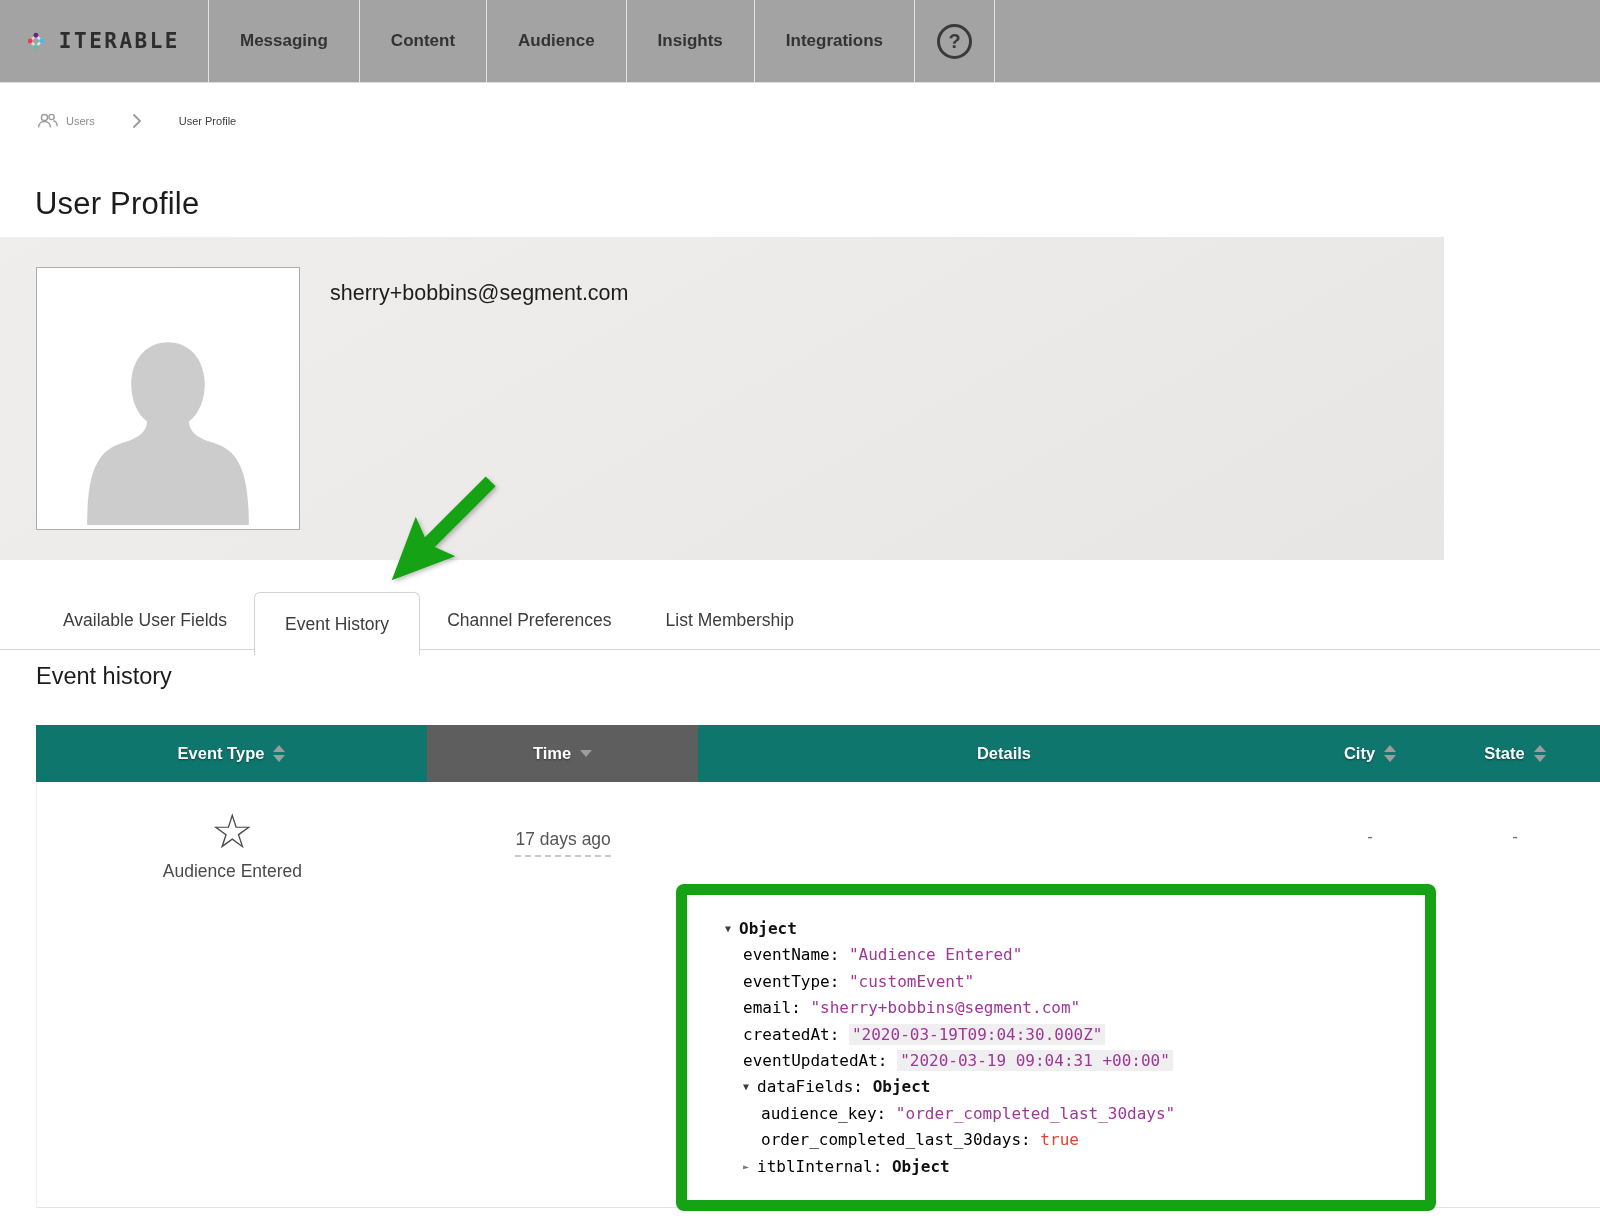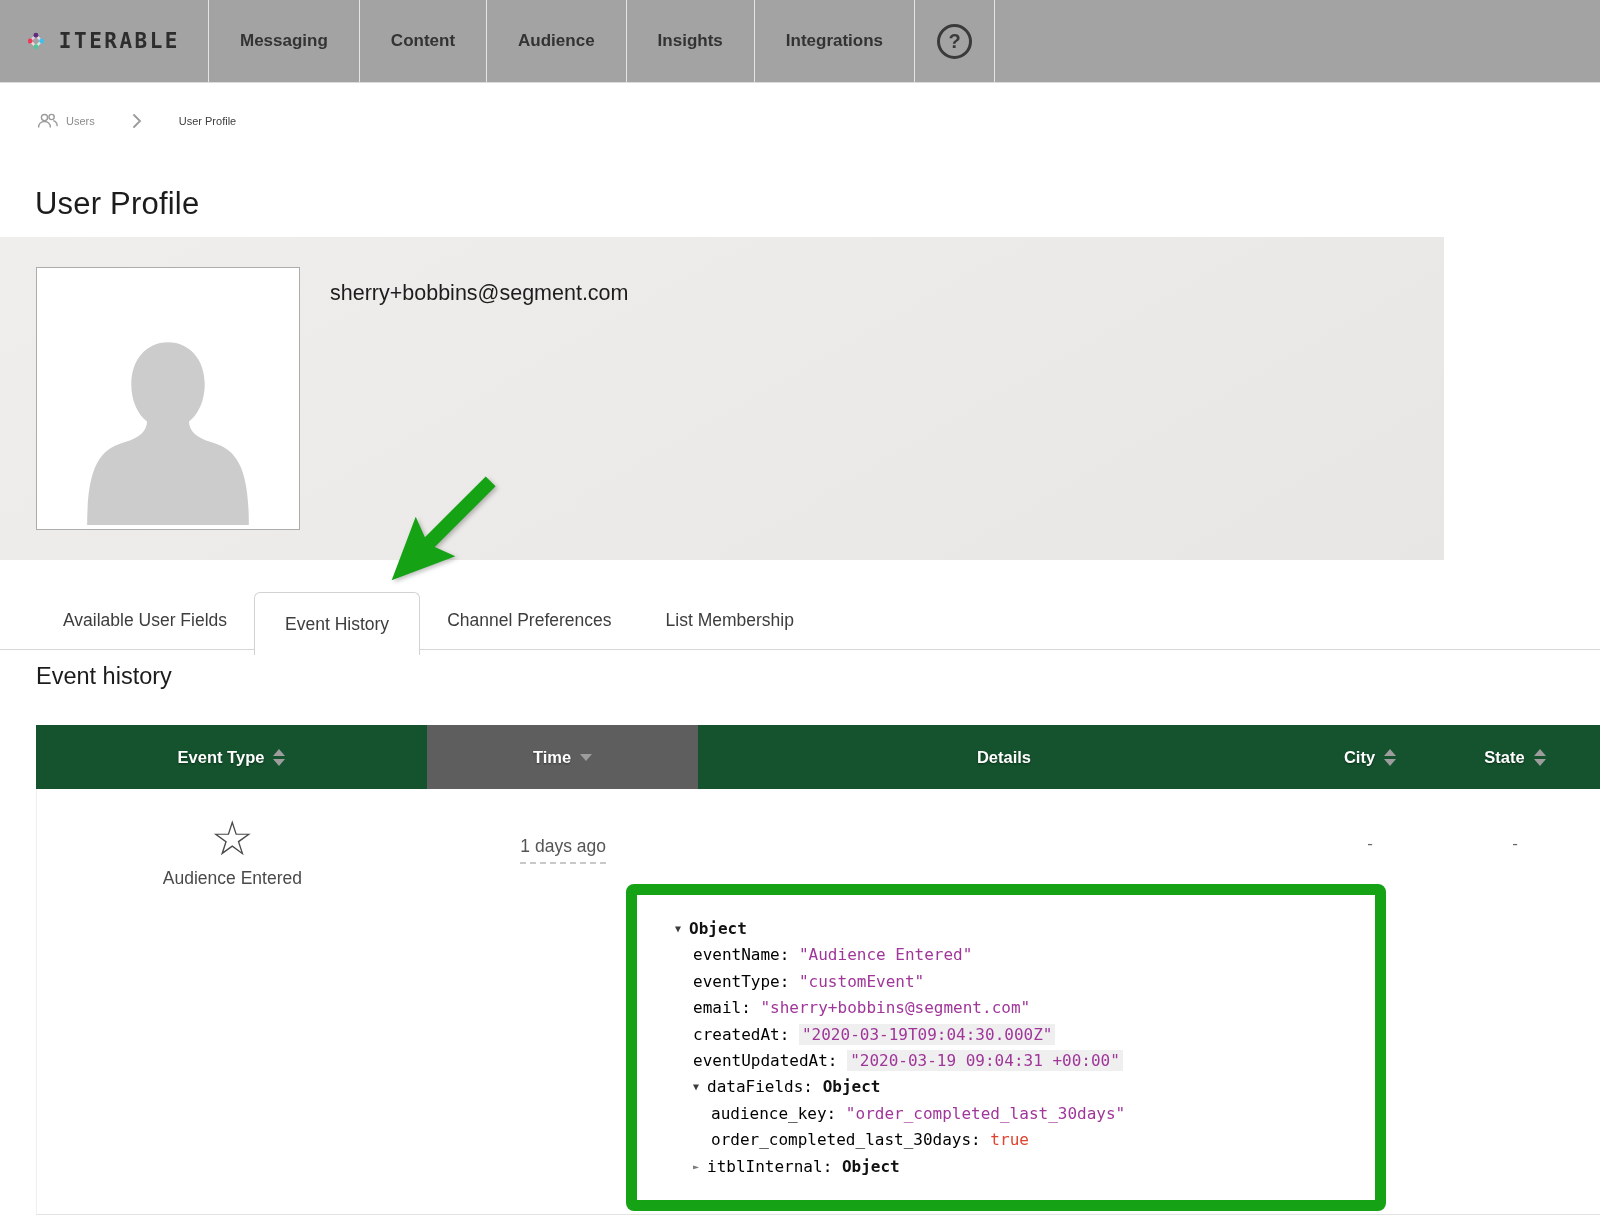--- a/index.html
+++ b/index.html
@@ -72,21 +72,21 @@
   .tab.active {
     background:#fff; border:1px solid #d2d2d2; border-bottom:none;
     border-radius:6px 6px 0 0; height:63px; padding:0 30px;
     position:relative; z-index:2;
   }
 
   .section-heading { position:absolute; top:663px; left:36px; font-size:23.5px; font-weight:500; color:#1c1c1c; }
 
   
   .table { position:absolute; top:725px; left:36px; width:1564px; }
-  .thead { display:flex; height:64px; background:#14532d; }
+  .thead { display:flex; height:57px; background:#0f766e; }
   .th {
     display:flex; align-items:center; justify-content:center; gap:9px;
     color:#fff; font-weight:700; font-size:16.5px; cursor:pointer;
     text-shadow:0 1px 2px rgba(0,0,0,.45);
   }
   .th.active { background:#5e5e5e; }
   .w0{width:391px} .w1{width:271px} .w2{width:612px} .w3{width:120px} .w4{width:170px}
   .sort-both { display:flex; flex-direction:column; gap:3px; }
   .tri { width:0; height:0; border-left:6px solid transparent; border-right:6px solid transparent; }
   .tri-up   { border-bottom:7px solid #9d9d9d; }
@@ -101,21 +101,21 @@
   .star-icon { font-size:48px; line-height:1.1; color:#4a4a4a; }
   .event-label { font-size:17.5px; color:#4a4a4a; margin-top:2px; }
   .c-time { width:271px; text-align:center; padding-top:47px; }
   .time-text { font-size:17.5px; color:#555; border-bottom:2px dashed #c9c9c9; padding-bottom:6px; cursor:pointer; }
   .c-details { width:612px; }
   .c-city { width:120px; text-align:center; padding-top:45px; color:#6a6a6a; font-size:17px; }
   .c-state { width:170px; text-align:center; padding-top:45px; color:#6a6a6a; font-size:17px; }
 
   
   .annotation-box {
-    position:absolute; left:626px; top:884px; width:760px; height:327px;
+    position:absolute; left:676px; top:884px; width:760px; height:327px;
     border:11px solid var(--green,#15a315); border-radius:8px; background:#fff; z-index:5;
   }
   .json-tree {
     padding:21px 8px 0 38px;
     font-family:"DejaVu Sans Mono", monospace; font-size:16px; line-height:26.4px;
     color:#1b1b1b; white-space:pre;
   }
   .json-line { }
   .ind-1 { padding-left:18px; }
   .ind-2 { padding-left:36px; }
@@ -233,21 +233,21 @@
             <i class="tri tri-down"></i>
           </span>
         </div>
       </div>
     <div class="trow">
       <div class="cell c-event">
         <div class="star-icon">☆</div>
         <div class="event-label">Audience Entered</div>
       </div>
       <div class="cell c-time">
-        <span class="time-text">1 days ago</span>
+        <span class="time-text">17 days ago</span>
       </div>
       <div class="cell c-details"></div>
       <div class="cell c-city">-</div>
       <div class="cell c-state">-</div>
     </div>
   </div>
 
   <div class="annotation-box">
     <div class="json-tree"><div class="json-line ind-0"><span class="twisty">▼</span><span class="v-obj">Object</span></div><div class="json-line ind-1"><span class="json-key">eventName: </span><span class="v-str">"Audience Entered"</span></div><div class="json-line ind-1"><span class="json-key">eventType: </span><span class="v-str">"customEvent"</span></div><div class="json-line ind-1"><span class="json-key">email: </span><span class="v-str">"sherry+bobbins@segment.com"</span></div><div class="json-line ind-1"><span class="json-key">createdAt: </span><span class="v-strhl">"2020-03-19T09:04:30.000Z"</span></div><div class="json-line ind-1"><span class="json-key">eventUpdatedAt: </span><span class="v-strhl">"2020-03-19 09:04:31 +00:00"</span></div><div class="json-line ind-1"><span class="twisty">▼</span><span class="json-key">dataFields: </span><span class="v-obj">Object</span></div><div class="json-line ind-2"><span class="json-key">audience_key: </span><span class="v-str">"order_completed_last_30days"</span></div><div class="json-line ind-2"><span class="json-key">order_completed_last_30days: </span><span class="v-bool">true</span></div><div class="json-line ind-1"><span class="twisty closed">►</span><span class="json-key">itblInternal: </span><span class="v-obj">Object</span></div></div>
   </div>

